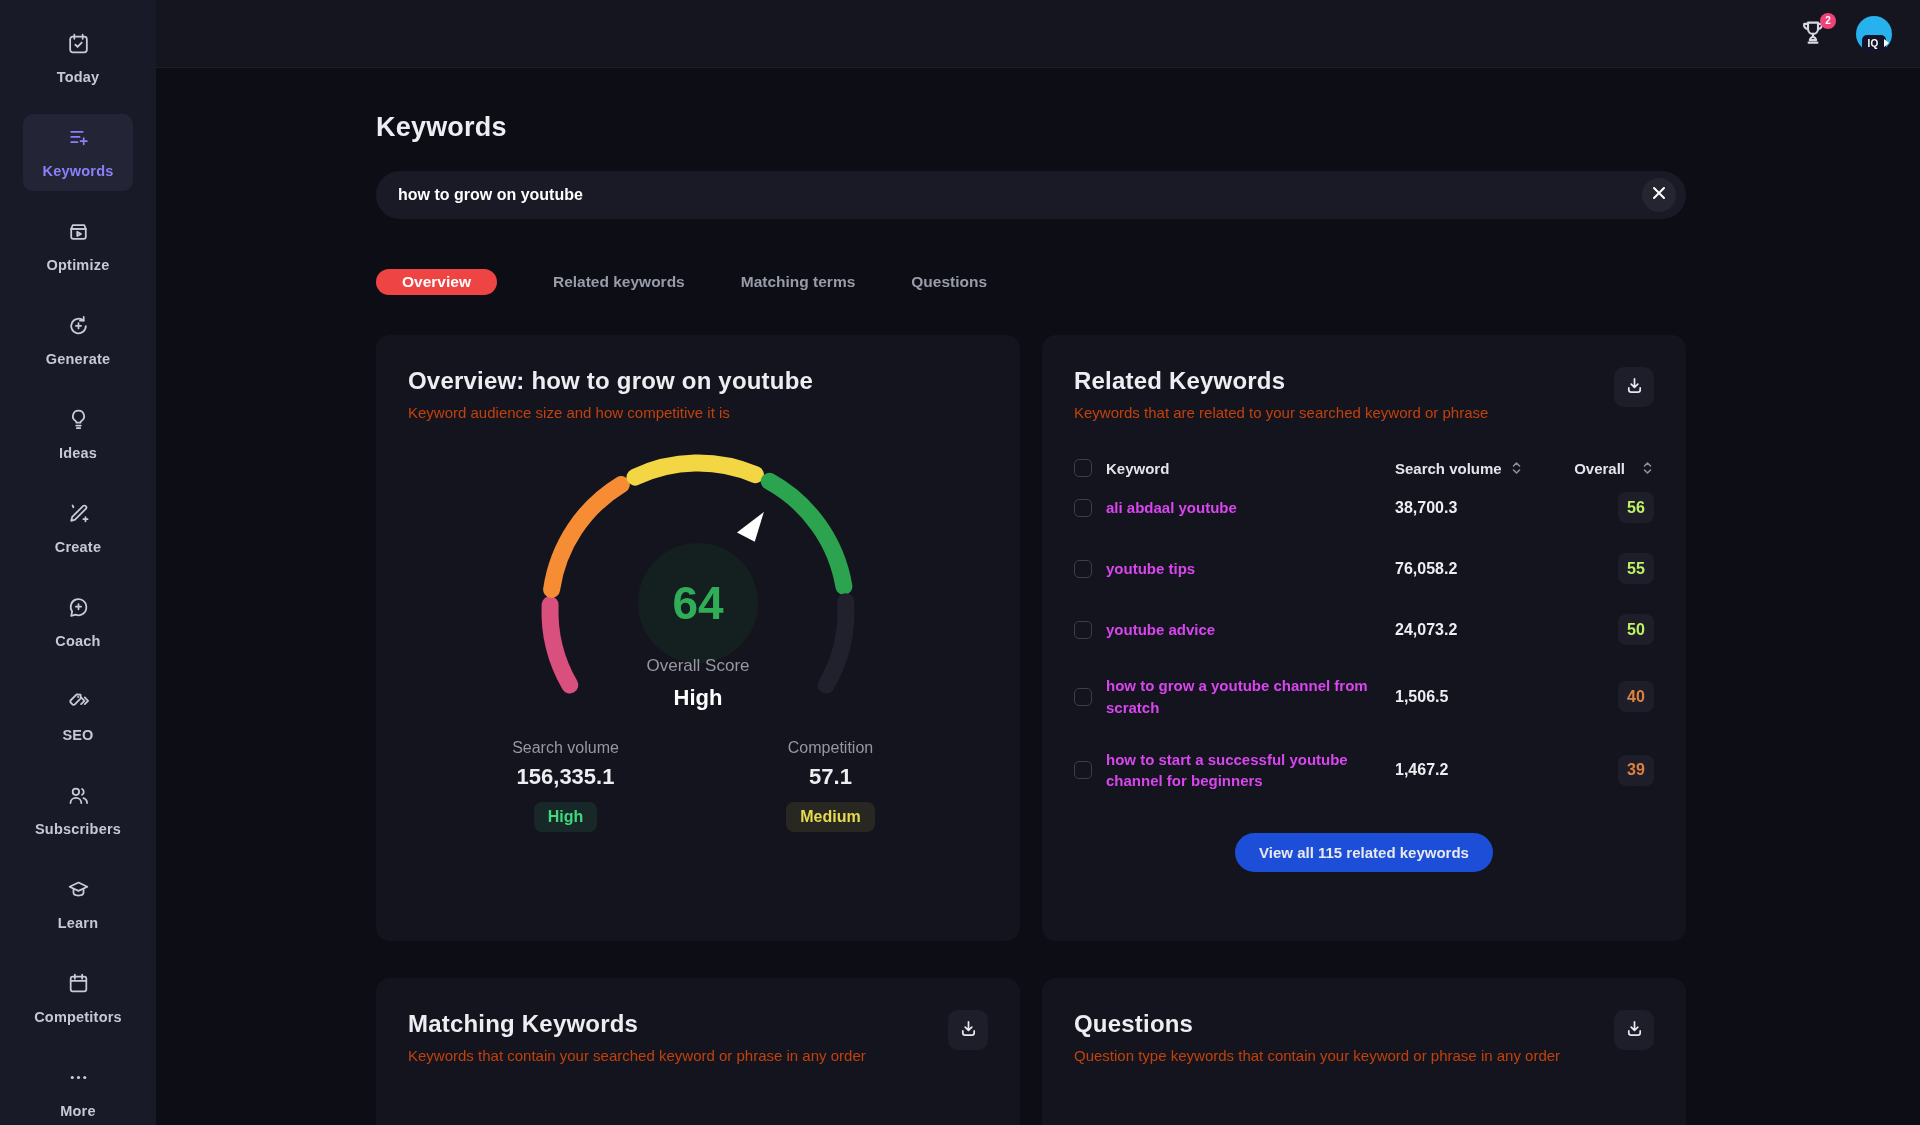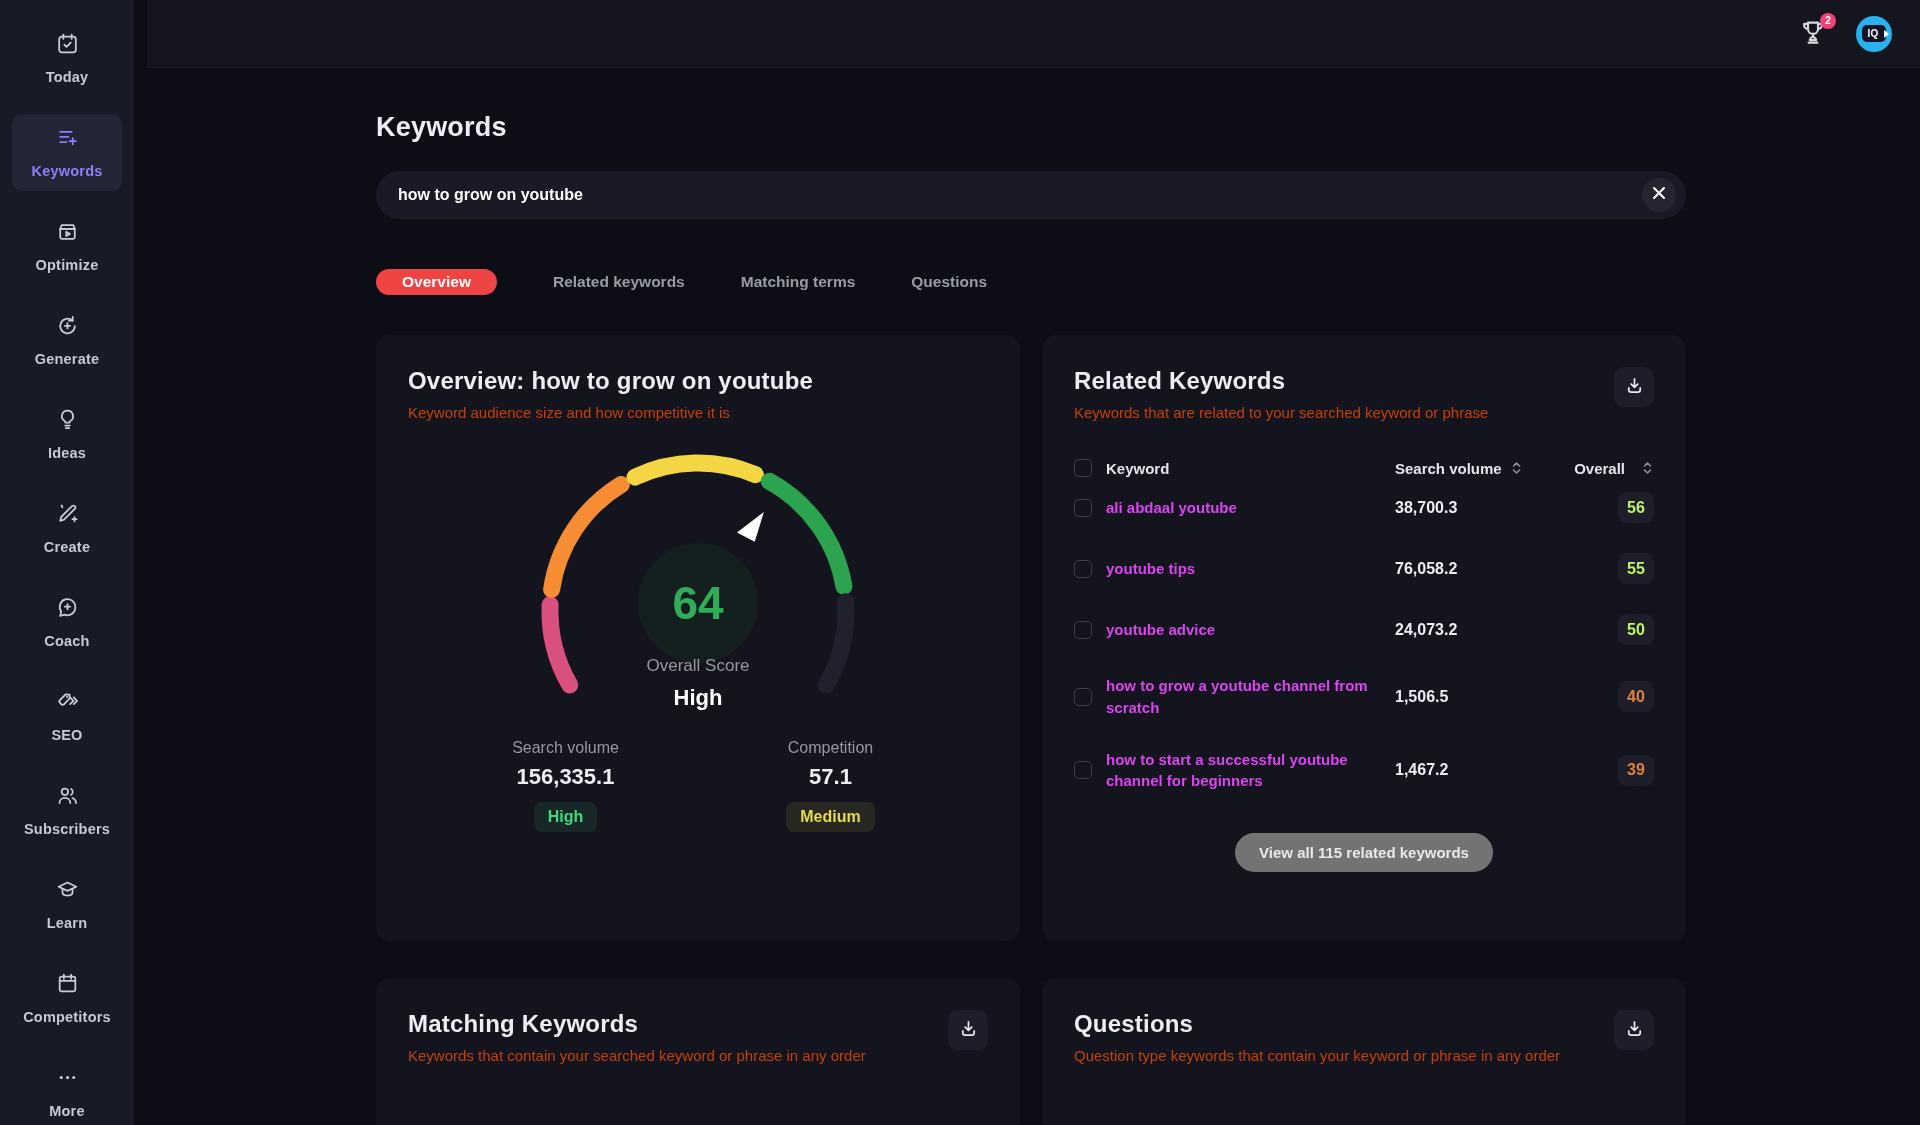--- a/index.html
+++ b/index.html
@@ -1,41 +1,41 @@
 <!DOCTYPE html>
 <html><head>
 <meta charset="utf-8">
 <style>
   * { margin:0; padding:0; box-sizing:border-box; }
   html,body { width:1920px; height:1125px; background:#0c0d15; font-family:"Liberation Sans", sans-serif; }
   .app { position:relative; width:1920px; height:1125px; overflow:hidden; background:#0c0d15; color:#eceef2; }
 
   
-  .sidebar { position:absolute; left:0; top:0; bottom:0; width:134px; background:#181a27; z-index:5;
+  .sidebar { position:absolute; left:0; top:0; bottom:0; width:156px; background:#181a27; z-index:5;
              display:flex; flex-direction:column; align-items:center; padding-top:20px; }
   .side-item { width:110px; display:flex; flex-direction:column; align-items:center; gap:9px;
                padding:11px 0 12px; border-radius:10px; margin-bottom:17px; cursor:pointer; }
   .side-item .lbl { font-size:14.5px; font-weight:700; color:#c6c9d4; letter-spacing:.2px; }
   .side-item svg { width:25px; height:25px; stroke:#c9ccd6; fill:none; stroke-width:1.7;
                    stroke-linecap:round; stroke-linejoin:round; }
   .side-item.active { background:#232435; }
   .side-item.active .lbl { color:#8b80f9; }
   .side-item.active svg { stroke:#8b80f9; }
   .side-item svg .dotfill { fill:#c9ccd6; stroke:none; }
 
   
   .topbar { position:absolute; left:147px; right:0; top:0; height:68px; background:#14151f;
             border-bottom:1px solid rgba(255,255,255,.04); display:flex; align-items:center;
             justify-content:flex-end; gap:24px; padding-right:28px; z-index:4; }
   .trophy-wrap { position:relative; width:34px; height:34px; cursor:pointer; }
   .trophy-wrap svg { width:30px; height:30px; stroke:#d7d9e2; fill:none; stroke-width:1.7; stroke-linecap:round; stroke-linejoin:round; }
   .notif-badge { position:absolute; top:-4px; right:-4px; min-width:16px; height:16px; border-radius:8px;
                  background:#f1437a; color:#fff; font-size:10px; font-weight:700; display:flex;
                  align-items:center; justify-content:center; padding:0 4px; }
-  .avatar { width:36px; height:36px; border-radius:50%; background:#27b2ee; display:flex; align-items:center;
+  .avatar { width:36px; height:36px; border-radius:50%; background:#27b2ee; display:flex; align-items:flex-end;
             justify-content:center; cursor:pointer; }
   .avatar .iq-box { position:relative; background:#13142a; border-radius:5px; padding:3px 7px 3px 5px;
                     color:#fff; font-size:10px; font-weight:700; letter-spacing:.3px; }
   .avatar .iq-box::after { content:""; position:absolute; right:-3px; top:50%; transform:translateY(-50%);
                     border-left:5px solid #fff; border-top:4px solid transparent; border-bottom:4px solid transparent; }
 
   
   .main { position:absolute; left:147px; right:0; top:68px; bottom:0; padding:44px 234px 0 229px; background:#0c0d15; }
   .page-title { font-size:27px; font-weight:700; letter-spacing:.2px; }
 
@@ -85,21 +85,21 @@
   .rk-col-sv { width:167px; display:flex; align-items:center; gap:8px; }
   .rk-col-ov { flex:1; display:flex; align-items:center; justify-content:flex-end; gap:16px; }
   .rk-kw { font-size:15px; font-weight:700; color:#d946ef; line-height:1.45; padding-right:18px; }
   .rk-sv { font-size:16px; font-weight:700; color:#eceef2; }
   .score-badge { min-width:36px; height:31px; border-radius:8px; background:#1d1e29; display:flex;
                  align-items:center; justify-content:center; font-size:16px; font-weight:700; padding:0 6px; }
   .tone-yellow { color:#bef264; }
   .tone-orange { color:#e0813c; }
   .sort-icon { width:13px; height:14px; stroke:#8e90a0; fill:none; stroke-width:1.6; stroke-linecap:round; stroke-linejoin:round; cursor:pointer; }
   .view-all-wrap { display:flex; justify-content:center; margin-top:26px; }
-  .view-all-btn { background:#737373; border-radius:20px; padding:11px 24px; font-size:15px; font-weight:700;
+  .view-all-btn { background:#1d4ed8; border-radius:20px; padding:11px 24px; font-size:15px; font-weight:700;
                   color:#e8e9ee; cursor:pointer; }
 </style>
 </head>
 <body>
 
 <div class="app">
 
   <nav class="sidebar">
 
     <div class="side-item">

